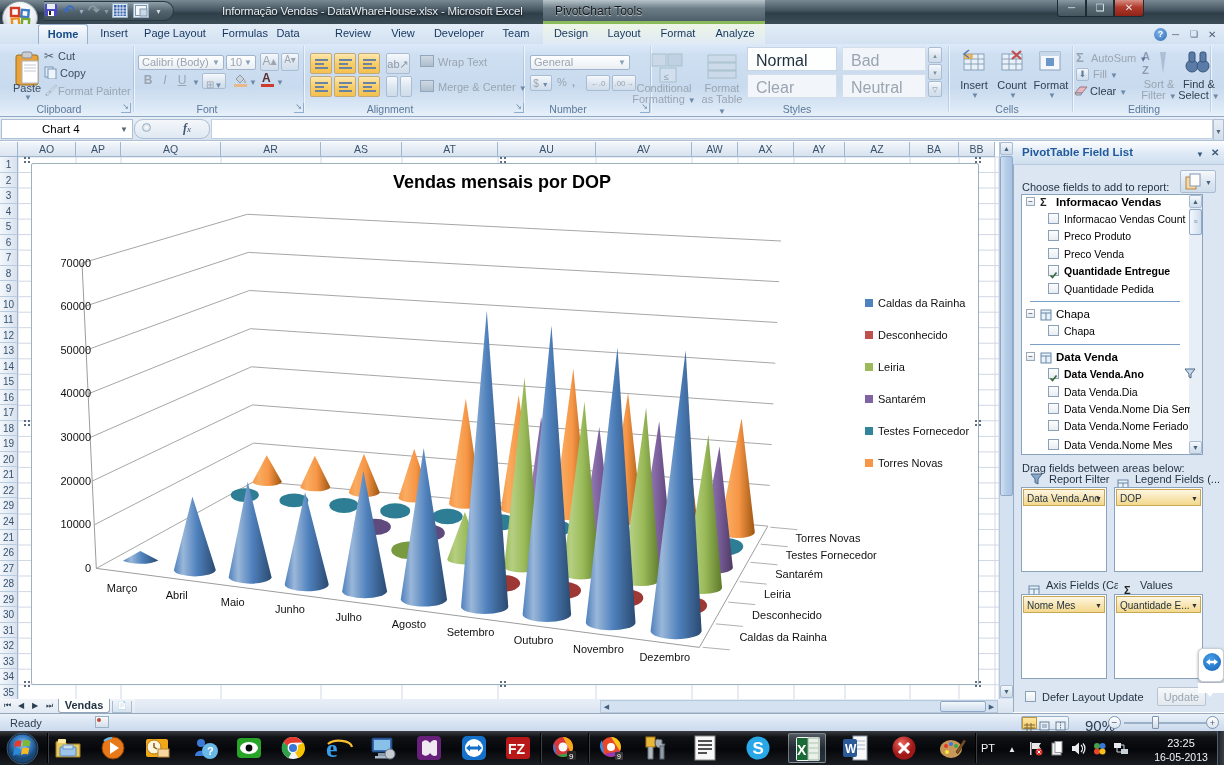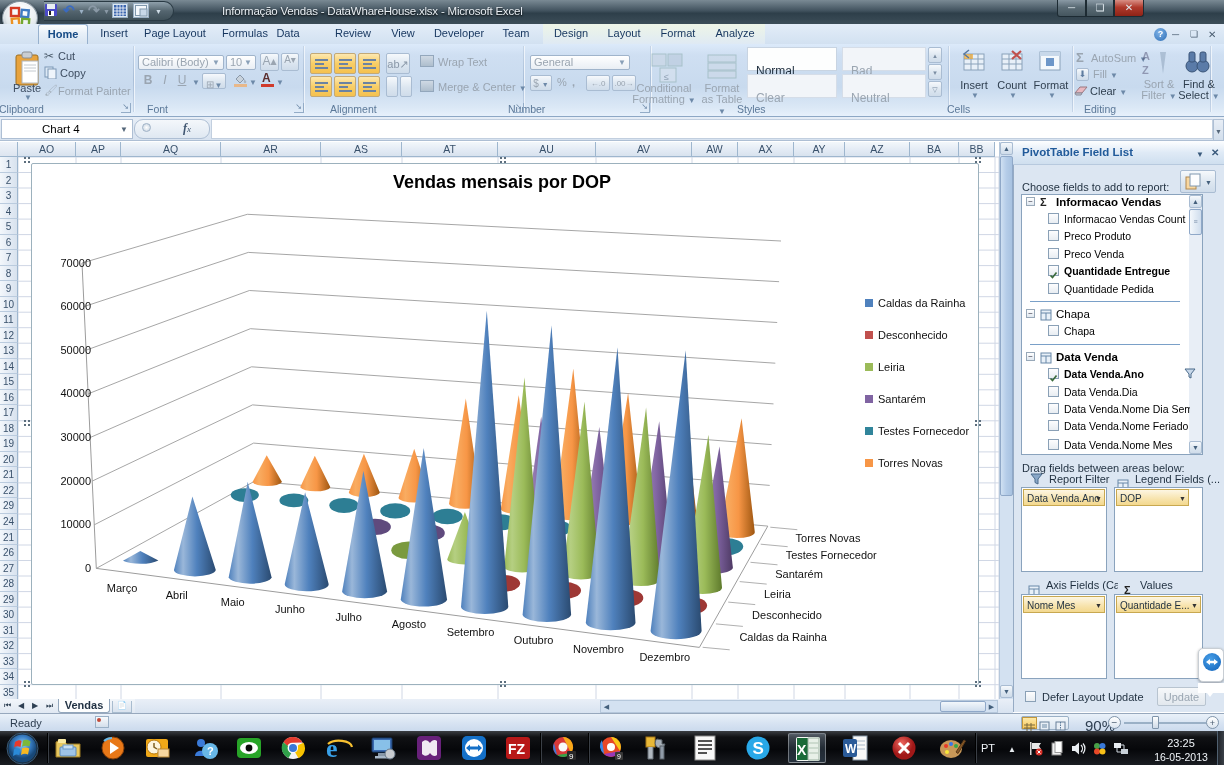--- a/index.html
+++ b/index.html
@@ -15,21 +15,21 @@
 #orb{left:2px;top:1px;width:36px;height:34px;border-radius:50%;background:radial-gradient(circle at 50% 30%,#ffffff,#e2e8ec 55%,#9fadb8);box-shadow:inset 0 1px 2px rgba(255,255,255,.8),0 1px 3px rgba(0,0,0,.55);border:1px solid #8795a0}
 #orb-in{left:3px;top:2px;width:30px;height:29px;border-radius:50%;background:radial-gradient(circle at 50% 22%,#ffffff,#eef2f4 50%,#cdd6dc)}
 
 #tabrow{left:0;top:24px;width:1224px;height:20px;background:linear-gradient(#e3edf8,#d2e1f1)}
 .rtab{top:24px;height:20px;font-size:11px;color:#15355e;text-align:center;line-height:19px}
 #tab-home{background:linear-gradient(#fdfefe,#e8f0f8 45%,#d8e5f2);border:1px solid #97b1ce;border-bottom:none;border-radius:3px 3px 0 0;font-weight:bold;color:#154a85}
 #ctxtabs{left:543px;top:24px;width:222px;height:20px;background:linear-gradient(#eef5e7,#dfeaf4)}
 
 #ribbon{left:0;top:44px;width:1224px;height:73px;background:linear-gradient(#dceafa,#cfdff2 15%,#c8daee 60%,#dbe8f6 88%,#e8f1fb);border-bottom:1px solid #8ea8c5}
 .group-sep{top:46px;width:1px;height:66px;background:linear-gradient(#c5d5e8,#a9bed8 50%,#c5d5e8);box-shadow:1px 0 0 #eef4fb}
-.glabel{top:103px;height:12px;font-size:10.5px;color:#5c7999;text-align:left}
+.glabel{top:103px;height:12px;font-size:10.5px;color:#5c7999;text-align:center}
 .launch{top:103px;width:10px;height:10px;border:1px solid #93acc7;border-top:none;border-left:none;color:#6d89a8;font-size:8px;line-height:8px;text-align:center}
 .rbtn-txt{font-size:11px;color:#333}
 .gray{color:#9aa5b1}
 .combo{background:linear-gradient(#fff,#e9eef4);border:1px solid #a0b4cb;border-radius:2px;font-size:11px;color:#9aa5b1;padding:0 3px;line-height:13px}
 .dd{color:#6d89a8;font-size:8px}
 
 #fbar{left:0;top:117px;width:1224px;height:24px;background:linear-gradient(#e6edf6,#d8e3f0);border-bottom:1px solid #aebfd4}
 #namebox{left:1px;top:119px;width:132px;height:20px;background:#fff;border:1px solid #aebfd4;font-size:11.5px;color:#000;padding:3px 0 0 40px}
 #fxzone{left:134px;top:119px;width:76px;height:20px;background:linear-gradient(#f4f7fb,#dfe8f2);border:1px solid #aebfd4;border-radius:9px;}
 #finput{left:211px;top:119px;width:1002px;height:20px;background:#fff;border:1px solid #c2cfdf}
@@ -40,21 +40,21 @@
 #chartbox{left:31px;top:163px;width:948px;height:522px;background:#fff;border:1px solid #9cb1bd;border-radius:2px}
 
 #vsb{left:999px;top:142px;width:14px;height:557px;background:#d3e1f1;border-left:1px solid #b5c7db}
 #panel{left:1013px;top:141px;width:211px;height:571px;background:#dce6f2;border-left:1px solid #96abc4}
 #tabstrip{left:0;top:699px;width:1013px;height:14px;background:linear-gradient(#e9eff7,#d8e3f0)}
 #statusbar{left:0;top:713px;width:1224px;height:18px;background:linear-gradient(#eaf1f9,#d7e3f2 55%,#cbdaed);border-top:1px solid #97a8bd;font-size:11px;color:#3a4a5c}
 #taskbar{left:0;top:731px;width:1224px;height:34px;background:linear-gradient(#3a3d42,#101114 18%,#06070a 55%,#1a1d22)}
 .alignbtn{width:22px;height:21px;background:linear-gradient(#fde8b0,#f8ce67 50%,#f5c14f);border:1px solid #c2a978;border-radius:2px}
 .albars{position:absolute;left:4px;top:5px}
 .albars div{height:1.6px;background:#6b83a2;margin-bottom:2.4px}
-.stylecell{top:47px;height:24px;font-size:12px;padding:16px 0 0 8px;border:1px solid #b6c6da;background:linear-gradient(#fdfefe,#e8eef6)}
+.stylecell{top:47px;height:24px;font-size:16px;padding:4px 0 0 8px;border:1px solid #b6c6da;background:linear-gradient(#fdfefe,#e8eef6)}
 .sbtn{background:linear-gradient(#f6f9fc,#dce6f0 55%,#cfdcEA);border:1px solid #a9bcd2;border-radius:2px}
 </style></head><body>
 <div id="scr">
     <svg class="abs" style="left:0;top:0" width="1224" height="765" viewBox="0 0 1224 765">
       <g stroke="#d0d7e5" stroke-width="1">
         <line x1="18" y1="157.0" x2="999" y2="157.0"></line>
         <line x1="18" y1="172.5" x2="999" y2="172.5"></line>
         <line x1="18" y1="188.0" x2="999" y2="188.0"></line>
         <line x1="18" y1="203.6" x2="999" y2="203.6"></line>
         <line x1="18" y1="219.1" x2="999" y2="219.1"></line>
@@ -360,20 +360,23 @@
         <line x1="11" y1="2" x2="11" y2="13"></line>
       </g>
     </svg>
     <svg class="abs" style="left:133px;top:3px" width="16" height="15" viewBox="0 0 16 15">
       <rect x="0.5" y="0.5" width="15" height="14" fill="#e4edf5" stroke="#9ab0c4"></rect>
       <rect x="2.5" y="2.5" width="11" height="10" fill="#f4f8fc" stroke="#8098ac"></rect>
       <rect x="7" y="6" width="7" height="7" fill="#c8d8e8" stroke="#8098ac"></rect>
     </svg>
     <div class="abs" style="left:155px;top:8px;color:#cfdce6;font-size:7px">▼</div>
     <div class="abs" id="title-text">Informação Vendas - DataWhareHouse.xlsx - Microsoft Excel</div>
+    <div class="abs" id="pct-box">
+      <span>PivotChart Tools</span>
+    </div>
     <div class="abs winbtn" style="left:1057px;width:29px;border-radius:0 0 0 3px">─</div>
     <div class="abs winbtn" style="left:1086px;width:28px">❏</div>
     <div class="abs winbtn" style="left:1114px;width:30px;background:linear-gradient(#d98f85,#b03a2c 45%,#8e2317);border-radius:0 0 3px 0">✕</div>
     <div class="abs" id="orb">
       <div class="abs" id="orb-in"></div>
     </div>
     <svg class="abs" style="left:8px;top:5px" width="24" height="24" viewBox="0 0 24 24">
 <g fill="none" stroke-width="2.4">
 <rect x="3" y="3" width="8" height="8" stroke="#d43b24"></rect>
 <rect x="13.5" y="5" width="7" height="7" stroke="#3e7bc4" transform="rotate(5 17 8.5)"></rect>
@@ -715,21 +718,21 @@
     <div class="abs" style="left:1049px;top:473px;font-size:11px;color:#1f2f3f">Report Filter</div>
     <svg class="abs" style="left:1117px;top:479px" width="12" height="12" viewBox="0 0 12 12">
       <rect x="1" y="1" width="10" height="10" fill="#e8f0f8" stroke="#6888a8"></rect>
       <line x1="1" y1="4" x2="11" y2="4" stroke="#6888a8"></line>
       <line x1="6" y1="4" x2="6" y2="11" stroke="#6888a8"></line>
     </svg>
     <div class="abs" style="left:1135px;top:473px;font-size:11px;color:#1f2f3f">Legend Fields (...</div>
     <div class="abs" style="left:1021px;top:487px;width:86px;height:85px;background:#fff;border:1px solid #8aa3bd"></div>
     <div class="abs" style="left:1114px;top:487px;width:89px;height:85px;background:#fff;border:1px solid #8aa3bd"></div>
     <div class="abs" style="left:1023px;top:489px;width:82px;height:17px;background:linear-gradient(#fdf6e3,#f7e3ac 60%,#f3d88e);border:1px solid #c8a850;font-size:10px;color:#1f2f3f;padding:3px 10px 0 3px;white-space:nowrap;overflow:hidden">Data Venda.Ano<span style="position:absolute;right:2px;top:5px;font-size:7px;color:#333">▼</span></div>
-    <div class="abs" style="left:1116px;top:489px;width:73px;height:17px;background:linear-gradient(#fdf6e3,#f7e3ac 60%,#f3d88e);border:1px solid #c8a850;font-size:10px;color:#1f2f3f;padding:3px 20px 0 3px;white-space:nowrap;overflow:hidden">DOP<span style="position:absolute;right:2px;top:5px;font-size:7px;color:#333">▼</span></div>
+    <div class="abs" style="left:1116px;top:489px;width:85px;height:17px;background:linear-gradient(#fdf6e3,#f7e3ac 60%,#f3d88e);border:1px solid #c8a850;font-size:10px;color:#1f2f3f;padding:3px 20px 0 3px;white-space:nowrap;overflow:hidden">DOP<span style="position:absolute;right:2px;top:5px;font-size:7px;color:#333">▼</span></div>
     <svg class="abs" style="left:1028px;top:585px" width="12" height="12" viewBox="0 0 12 12">
       <rect x="1" y="1" width="10" height="10" fill="#e8f0f8" stroke="#6888a8"></rect>
       <line x1="1" y1="4" x2="11" y2="4" stroke="#6888a8"></line>
       <line x1="6" y1="4" x2="6" y2="11" stroke="#6888a8"></line>
     </svg>
     <div class="abs" style="left:1046px;top:579px;font-size:11px;color:#1f2f3f;width:72px;overflow:hidden;white-space:nowrap">Axis Fields (Ca...</div>
     <div class="abs" style="left:1124px;top:584px;font-size:11px;font-weight:bold;color:#222">Σ</div>
     <div class="abs" style="left:1140px;top:579px;font-size:11px;color:#1f2f3f">Values</div>
     <div class="abs" style="left:1021px;top:594px;width:86px;height:85px;background:#fff;border:1px solid #8aa3bd"></div>
     <div class="abs" style="left:1114px;top:594px;width:89px;height:85px;background:#fff;border:1px solid #8aa3bd"></div>

